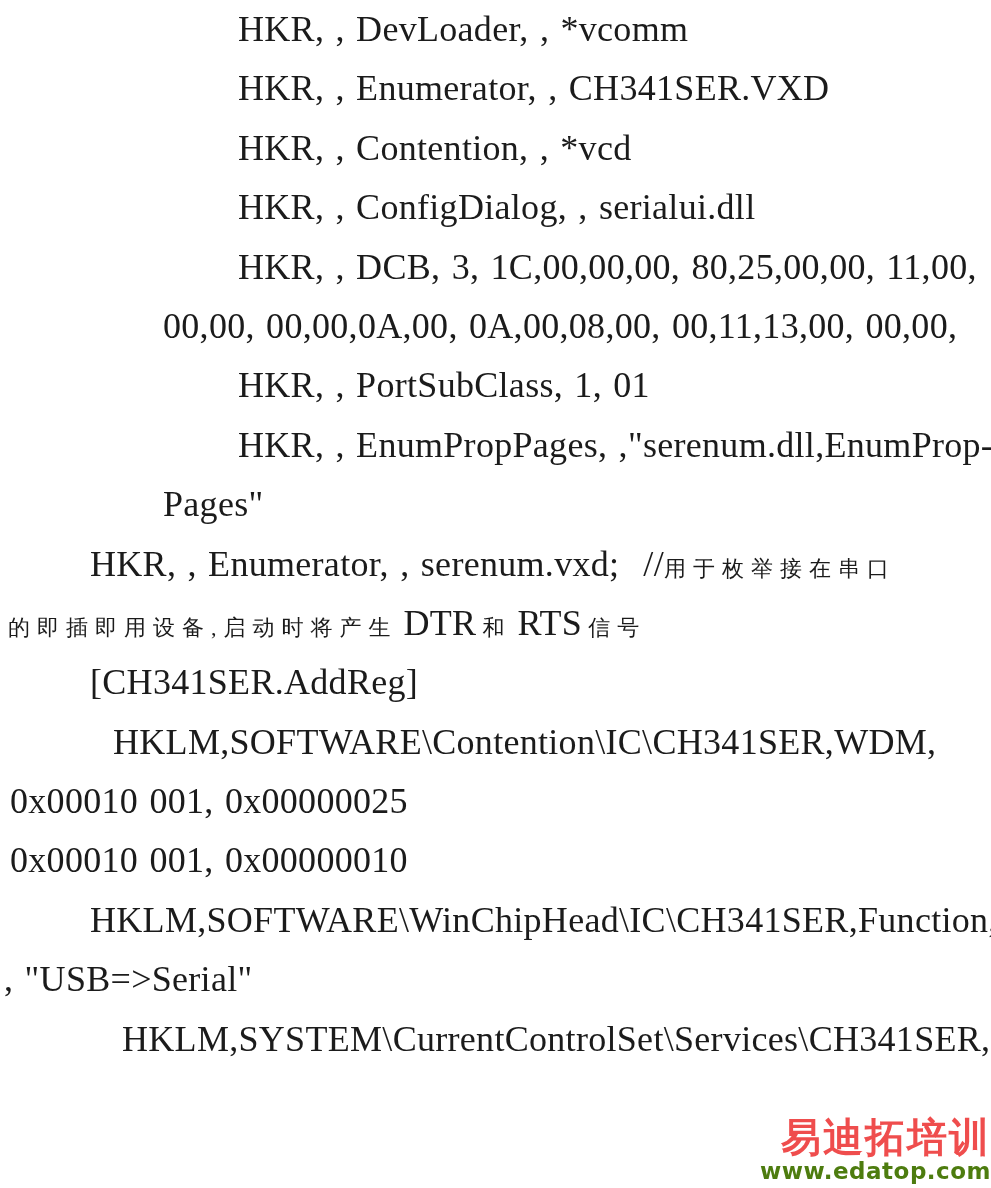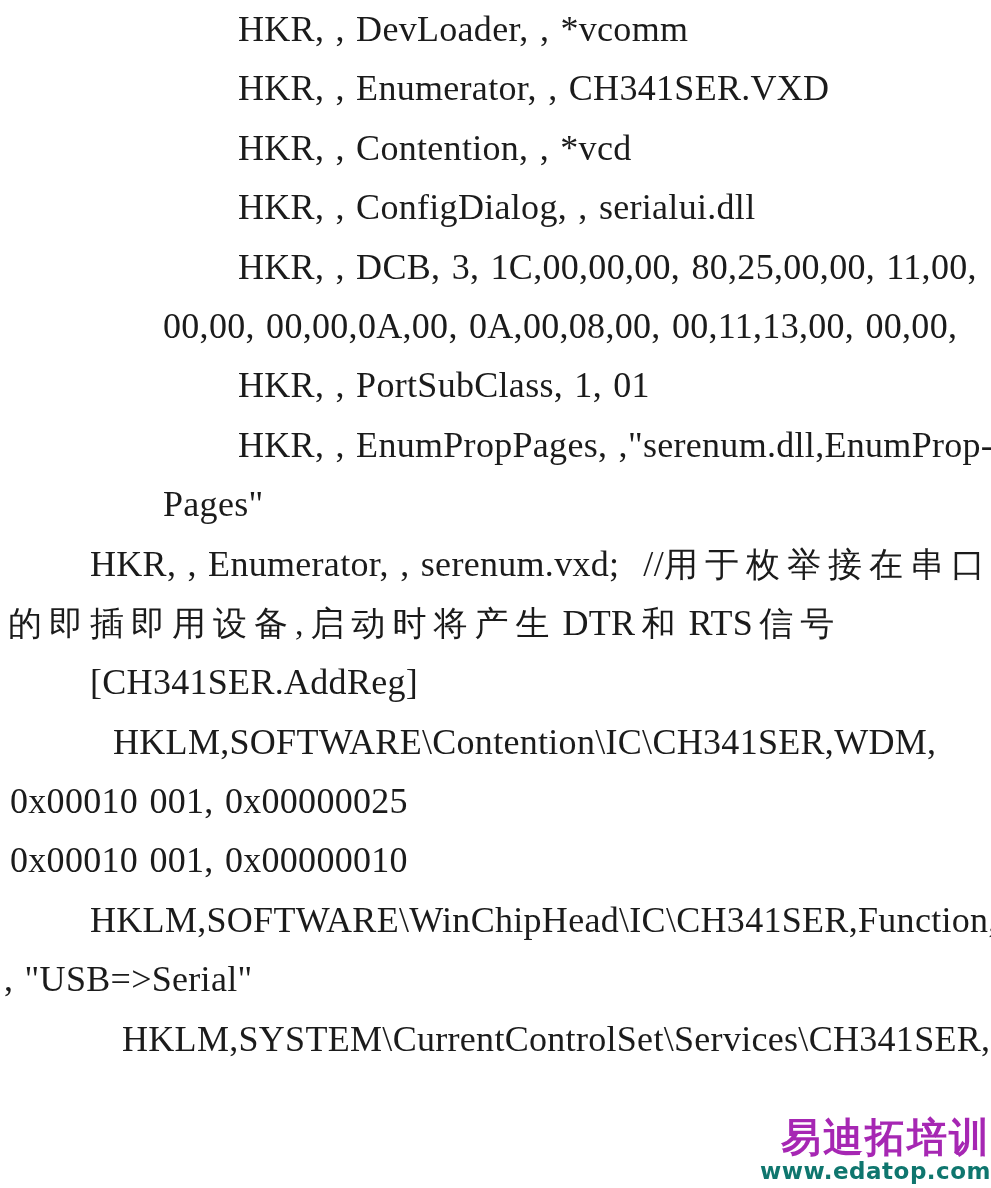--- a/index.html
+++ b/index.html
@@ -16,21 +16,21 @@
   .line {
     height: 59.4px;
     line-height: 59.4px;
     white-space: nowrap;
     padding-left: var(--i, 0px);
     font-size: 36px;
     letter-spacing: 0.3px;
     word-spacing: 2px;
   }
   .cjk {
-    font-size: 34px;
+    font-size: 22px;
     letter-spacing: 7px;
   }
   .lat { margin: 0 6px; }
   .cmt { margin-left: 24px; }
   .wm {
     position: absolute;
     right: 0px;
     bottom: 2px;
     z-index: 0;
     text-align: right;
@@ -50,22 +50,22 @@
     letter-spacing: 0.5px;
     color: #df8c8c;
   }
 </style>
 </head>
 <body>
 
 <div class="page" style="background: rgb(255, 255, 255); color: rgb(27, 27, 27);">
 
   <div class="wm">
-    <div class="wm-cn" style="color: #a21caf;">易迪拓培训</div>
-    <div class="wm-url" style="color: #0f766e;">www.edatop.com</div>
+    <div class="wm-cn" style="color: #ef4444;">易迪拓培训</div>
+    <div class="wm-url" style="color: #4d7c0f;">www.edatop.com</div>
   </div>
 
   <div class="content">
     <div class="line" style="--i:238px"><span>HKR, , DevLoader, , *vcomm</span></div>
     <div class="line" style="--i:238px"><span>HKR, , Enumerator, , CH341SER.VXD</span></div>
     <div class="line" style="--i:238px"><span>HKR, , Contention, , *vcd</span></div>
     <div class="line" style="--i:238px"><span>HKR, , ConfigDialog, , serialui.dll</span></div>
     <div class="line" style="--i:238px"><span>HKR, , DCB, 3, 1C,00,00,00, 80,25,00,00, 11,00,</span></div>
     <div class="line" style="--i:163px"><span>00,00, 00,00,0A,00, 0A,00,08,00, 00,11,13,00, 00,00,</span></div>
     <div class="line" style="--i:238px"><span>HKR, , PortSubClass, 1, 01</span></div>

